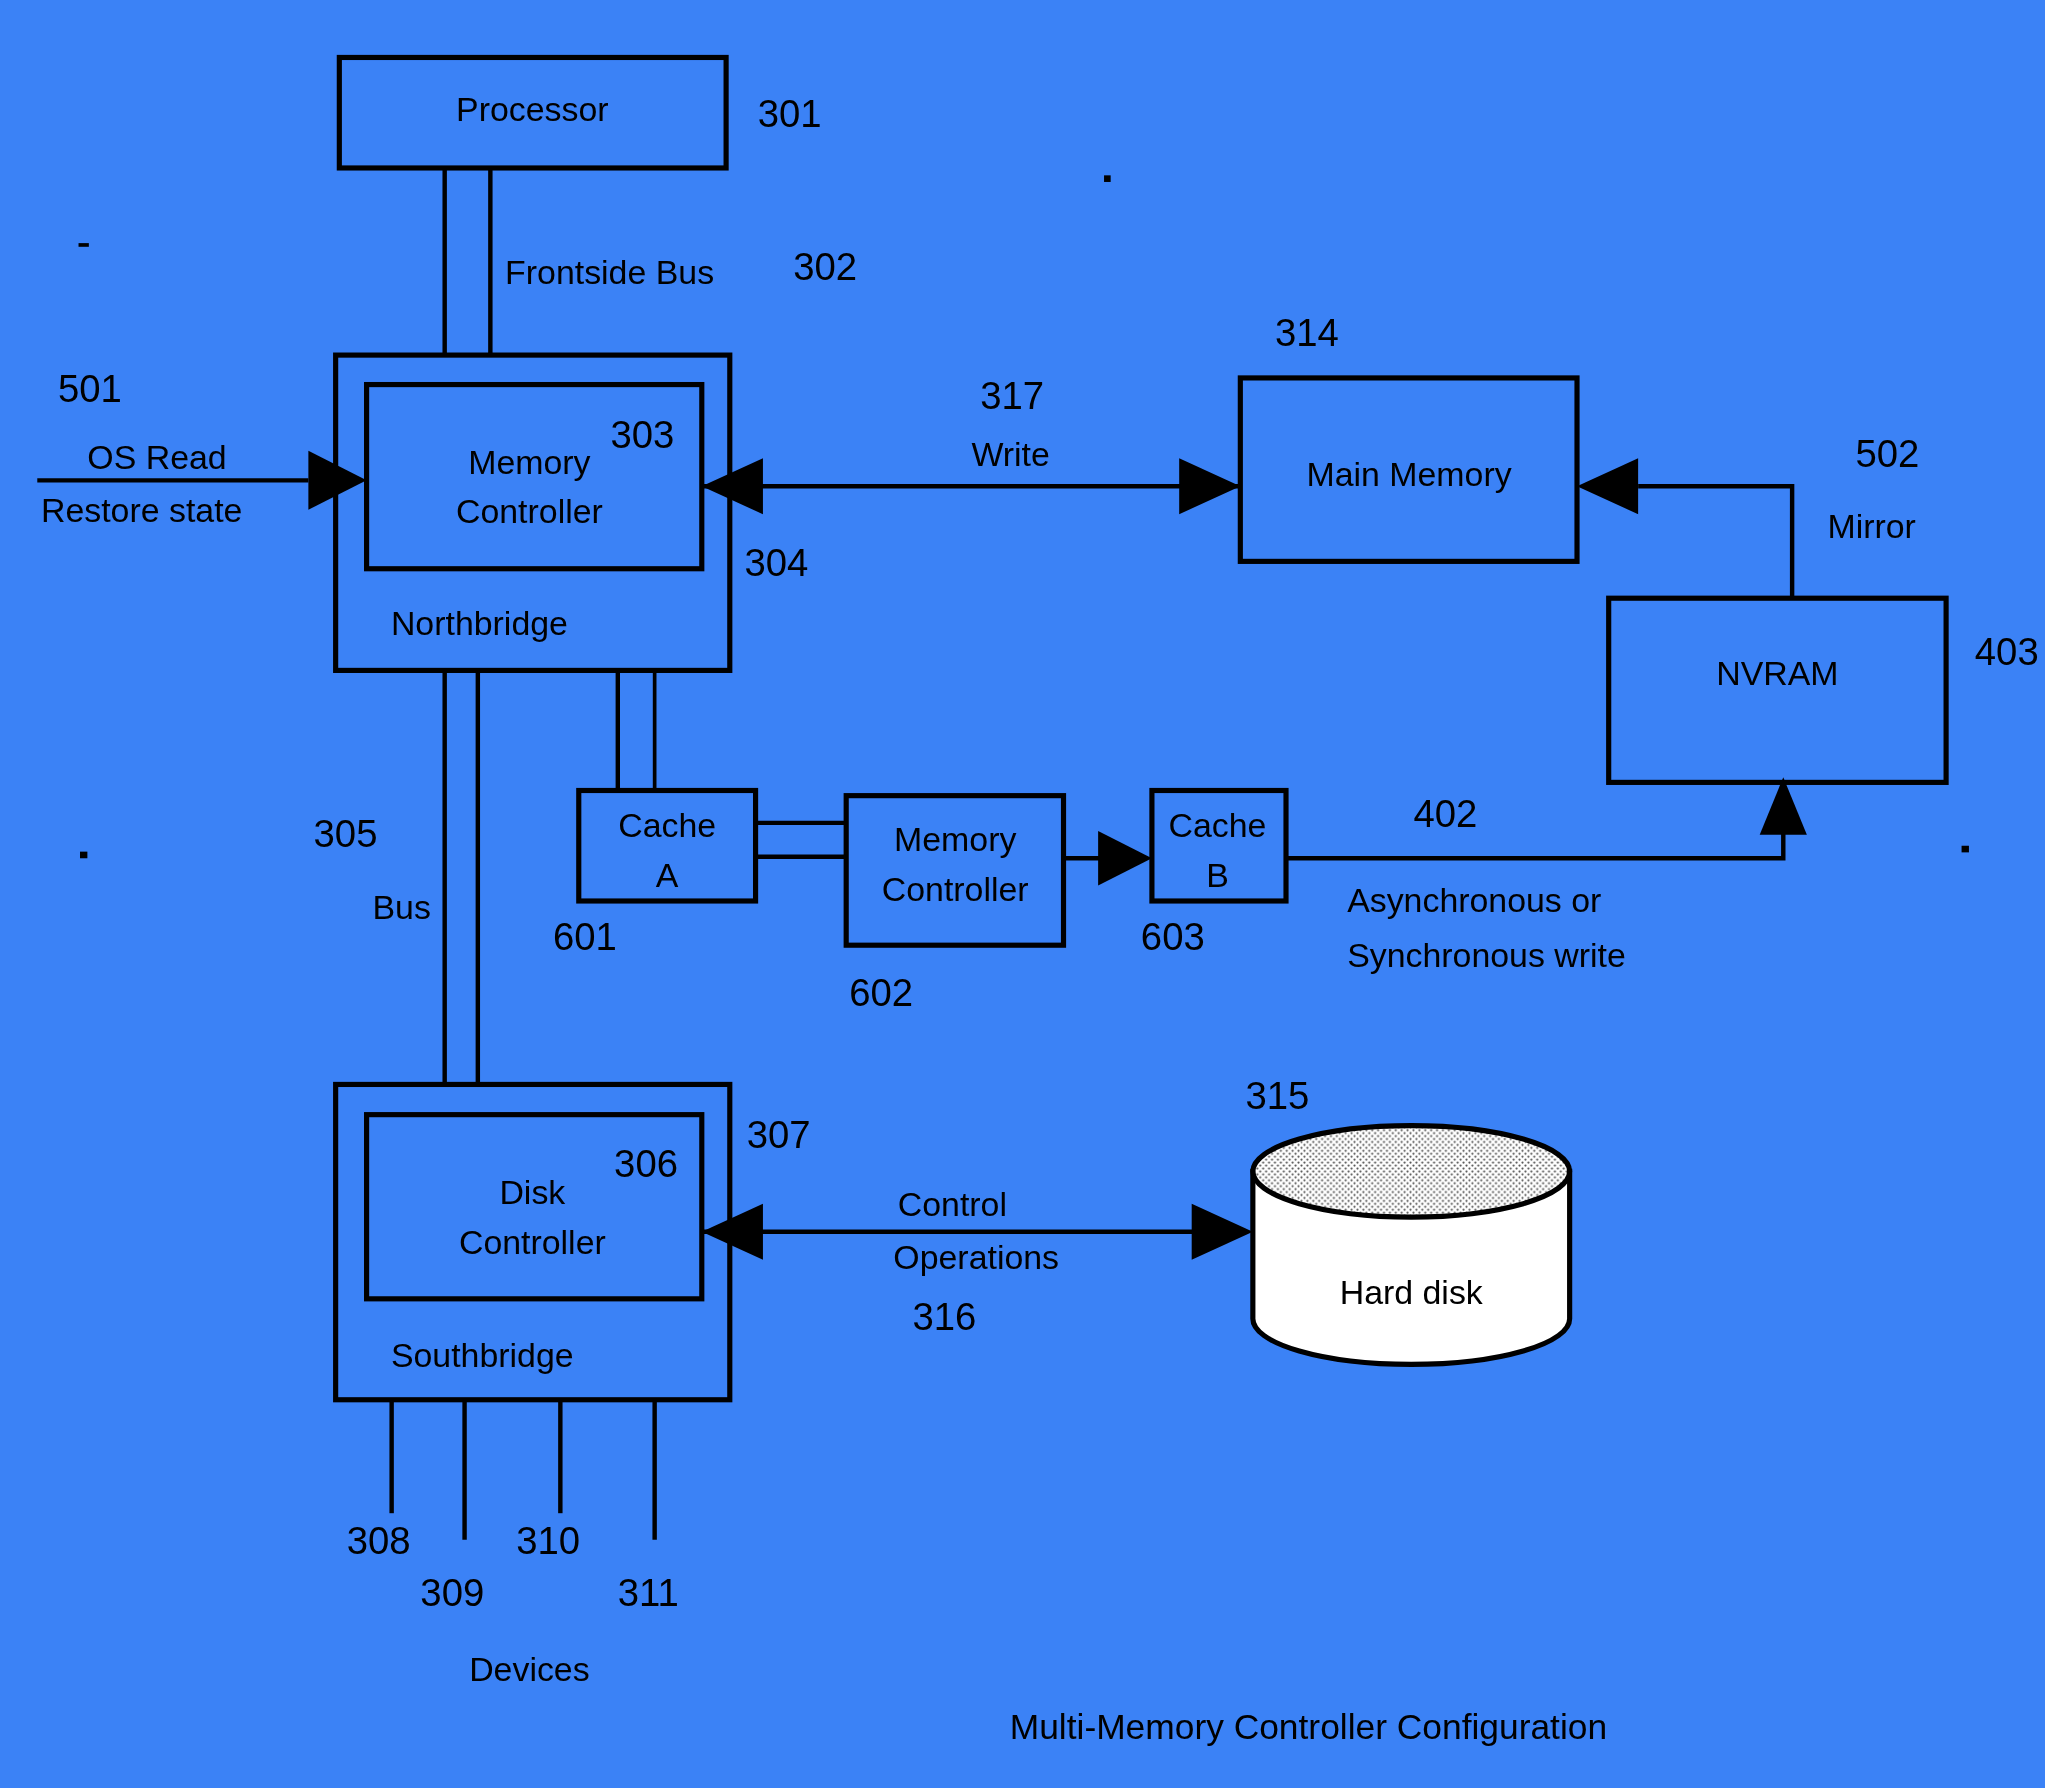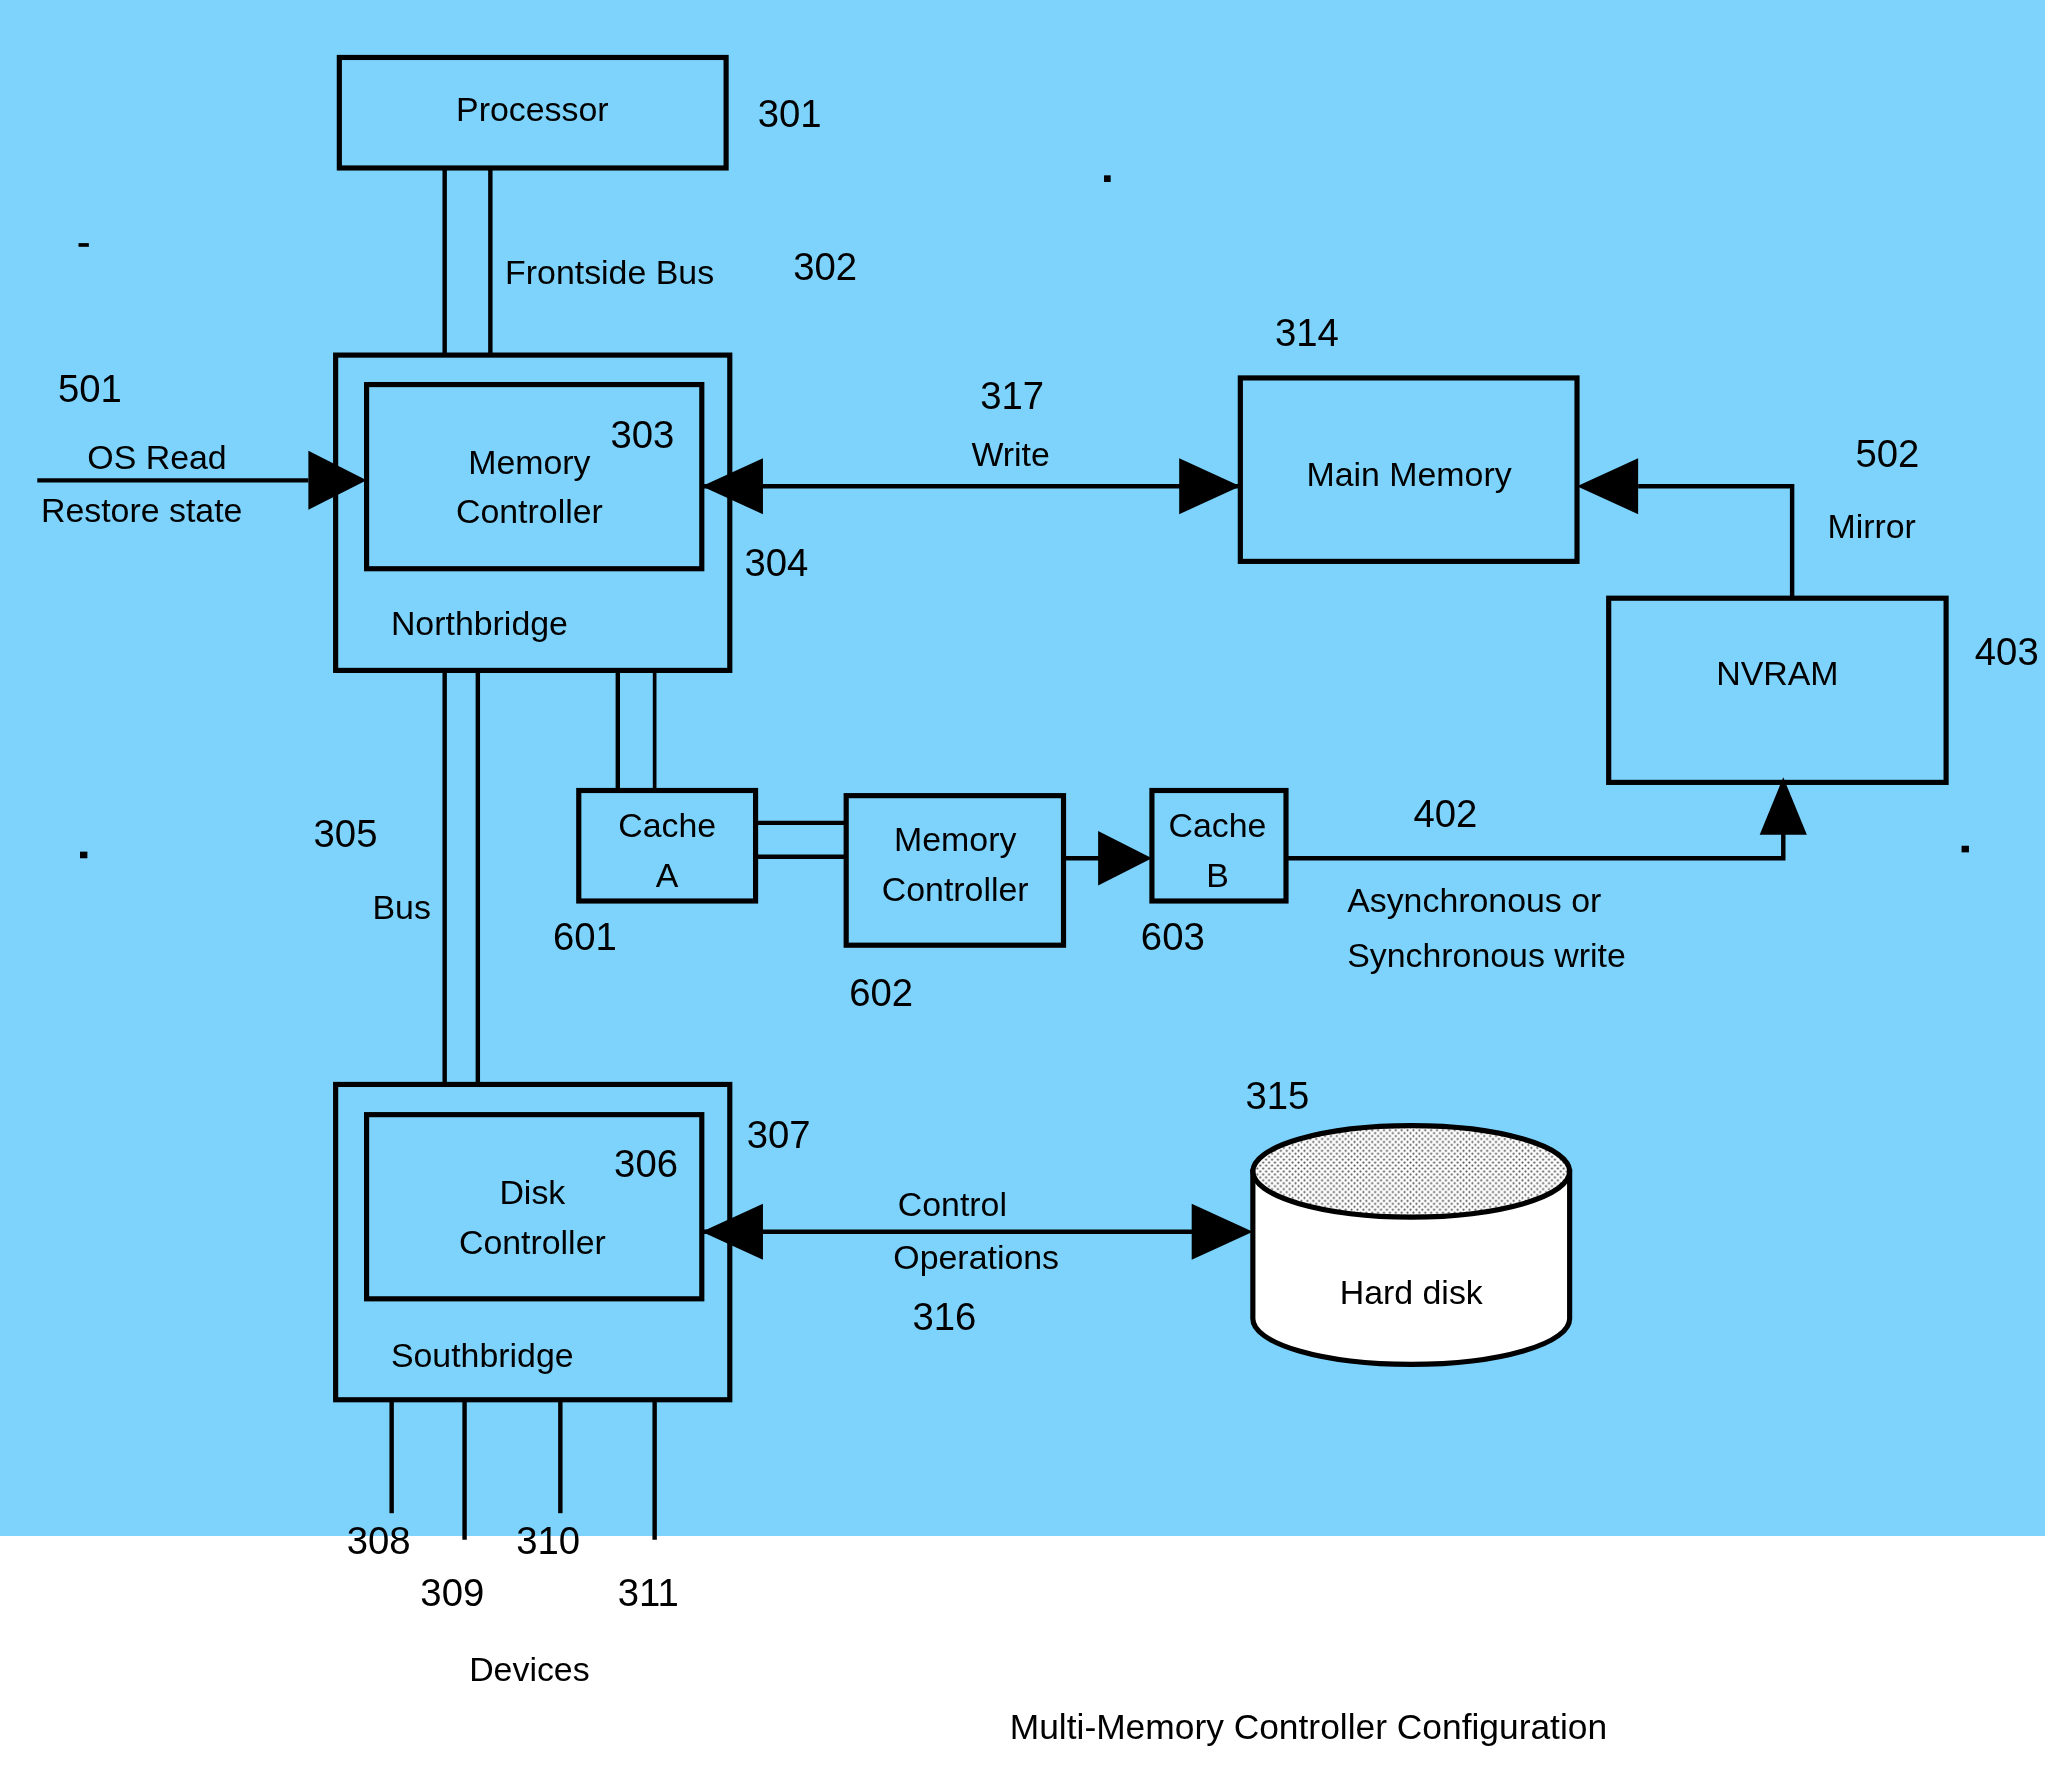--- a/index.html
+++ b/index.html
@@ -1,17 +1,17 @@
 <!DOCTYPE html>
 <html style="font-size:11.8px"><head>
 <meta charset="utf-8">
 <style>
   html,body{margin:0;padding:0;background:#ffffff;}
   body{width:2046px;height:1788px;font-family:"Liberation Sans",sans-serif;overflow:hidden;}
-  #stage{position:relative;width:2046px;height:1536px;background:#7dd3fc;}
+  #stage{position:relative;width:2046px;height:1788px;background:#3b82f6;}
   svg{position:absolute;left:0;top:0;width:2046px;height:1788px;}
   text{font-family:"Liberation Sans",sans-serif;fill:#000;}
   .lbl{font-size:46px;}
   .num{font-size:52px;}
   .cap{font-size:48px;}
   .box{fill:none;stroke:#000;stroke-width:7;}
   .ln{stroke:#000;stroke-width:6;fill:none;}
   .lnthin{stroke:#000;stroke-width:5;fill:none;}
   .cyl{fill:#fff;stroke:#000;stroke-width:7;}
   .cyltop{fill:url(#stipple);stroke:#000;stroke-width:7;}

